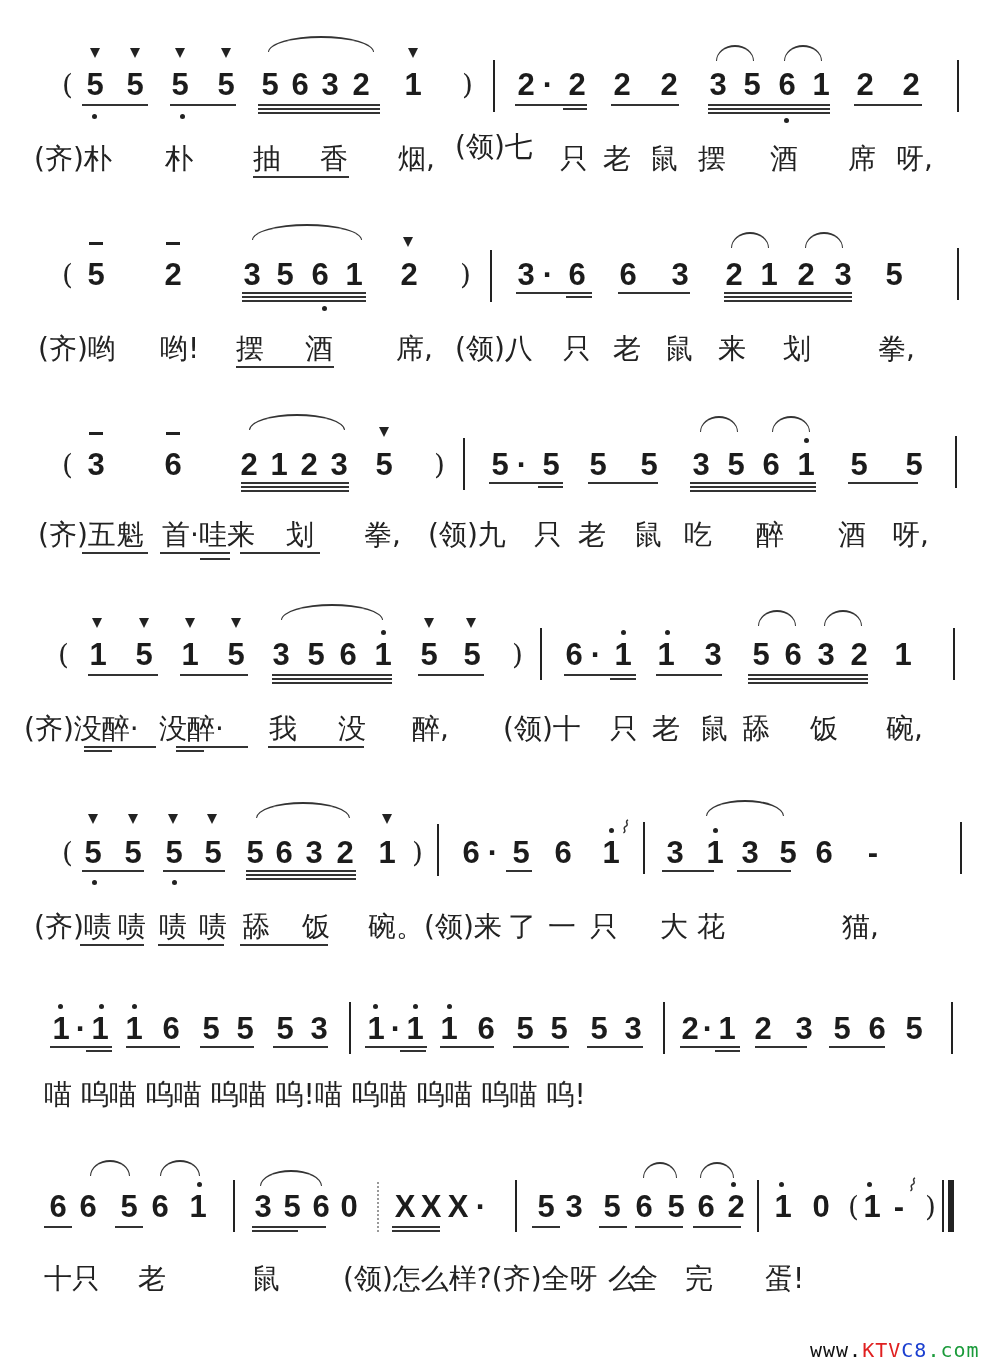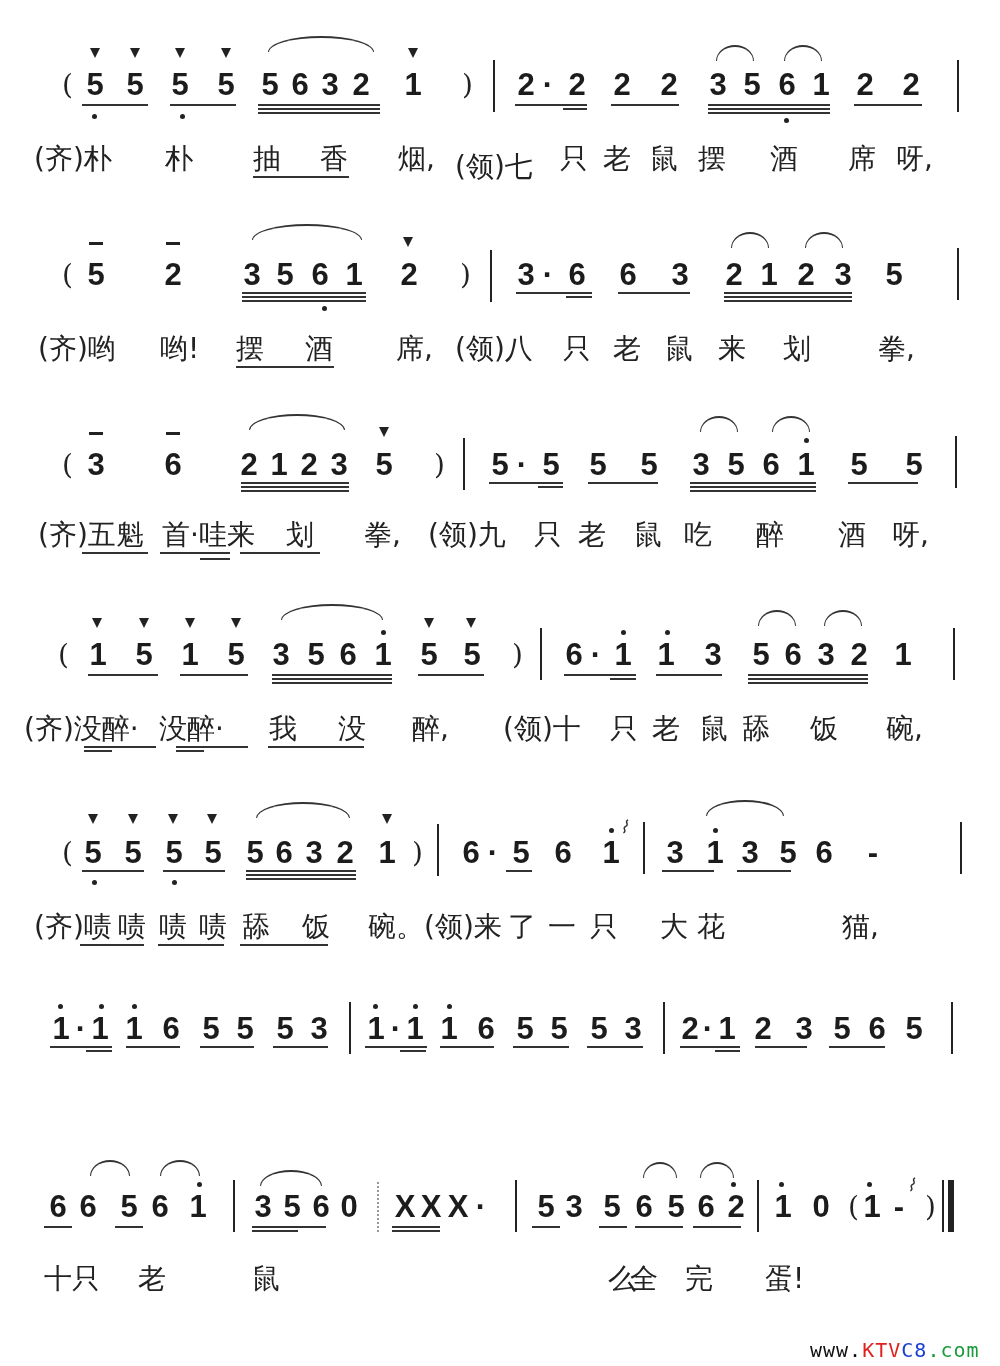--- a/index.html
+++ b/index.html
@@ -72,21 +72,21 @@
   <div class="ul" style="left:854px;top:74px;width:68px;"></div>
   <div class="dot" style="left:784px;top:88px;"></div>
   <div class="bar" style="left:957px;top:30px;"></div>
 
   <span class="lyric" style="left:34px;top:112px;"><span>(齐)朴</span></span>
   <span class="lyric" style="left:165px;top:112px;">朴</span>
   <span class="lyric" style="left:253px;top:112px;">抽</span>
   <span class="lyric" style="left:320px;top:112px;">香</span>
   <span class="lyric" style="left:398px;top:112px;">烟,</span>
   <div class="ul" style="left:253px;top:146px;width:96px;"></div>
-  <span class="lyric" style="left:455px;top:120px;">(领)七</span>
+  <span class="lyric" style="left:455px;top:100px;">(领)七</span>
   <span class="lyric" style="left:560px;top:112px;">只</span>
   <span class="lyric" style="left:603px;top:112px;">老</span>
   <span class="lyric" style="left:650px;top:112px;">鼠</span>
   <span class="lyric" style="left:698px;top:112px;">摆</span>
   <span class="lyric" style="left:770px;top:112px;">酒</span>
   <span class="lyric" style="left:848px;top:112px;">席</span>
   <span class="lyric" style="left:896px;top:112px;">呀,</span>
 </div>
 
 <div class="sys" style="top:220px;">
@@ -388,20 +388,21 @@
   <span class="n" style="left:793px;top:22px;">3</span>
   <span class="n" style="left:831px;top:22px;">5</span>
   <span class="n" style="left:866px;top:22px;">6</span>
   <span class="n" style="left:903px;top:22px;">5</span>
   <div class="ul" style="left:680px;top:56px;width:60px;"></div>
   <div class="ul" style="left:715px;top:60px;width:25px;"></div>
   <div class="ul" style="left:755px;top:56px;width:52px;"></div>
   <div class="ul" style="left:829px;top:56px;width:56px;"></div>
   <div class="bar" style="left:951px;top:12px;"></div>
 
+  <span class="lyric" style="left:44px;top:88px;letter-spacing:0px;">喵 呜喵 呜喵 呜喵 呜!喵 呜喵 呜喵 呜喵 呜!</span>
 </div>
 
 <div class="sys" style="top:1150px;">
   <div class="slur" style="left:90px;top:10px;width:38px;"></div>
   <div class="slur" style="left:160px;top:10px;width:38px;"></div>
   <span class="n" style="left:47px;top:40px;">6</span>
   <span class="n" style="left:77px;top:40px;">6</span>
   <span class="n" style="left:118px;top:40px;">5</span>
   <span class="n" style="left:149px;top:40px;">6</span>
   <span class="n" style="left:187px;top:40px;">1</span>
@@ -450,20 +451,21 @@
   <div class="dot" style="left:867px;top:32px;"></div>
   <span class="n" style="left:888px;top:40px;">-</span>
   <span class="squig" style="left:908px;top:24px;">⌇</span>
   <span class="paren" style="left:925px;top:40px;">)</span>
   <div class="bar" style="left:942px;top:30px;"></div>
   <div class="bar thick" style="left:948px;top:30px;"></div>
 
   <span class="lyric" style="left:44px;top:112px;">十只</span>
   <span class="lyric" style="left:138px;top:112px;">老</span>
   <span class="lyric" style="left:252px;top:112px;">鼠</span>
+  <span class="lyric" style="left:343px;top:112px;">(领)怎么样?(齐)全呀</span>
   <span class="lyric" style="left:608px;top:112px;">么</span>
   <span class="lyric" style="left:630px;top:112px;">全</span>
   <span class="lyric" style="left:685px;top:112px;">完</span>
   <span class="lyric" style="left:765px;top:112px;">蛋!</span>
 </div>
 
 <div class="wm">
   <span class="a">www.</span><span class="b">KTV</span><span class="c">C8</span><span class="d">.com</span>
 </div>
 

